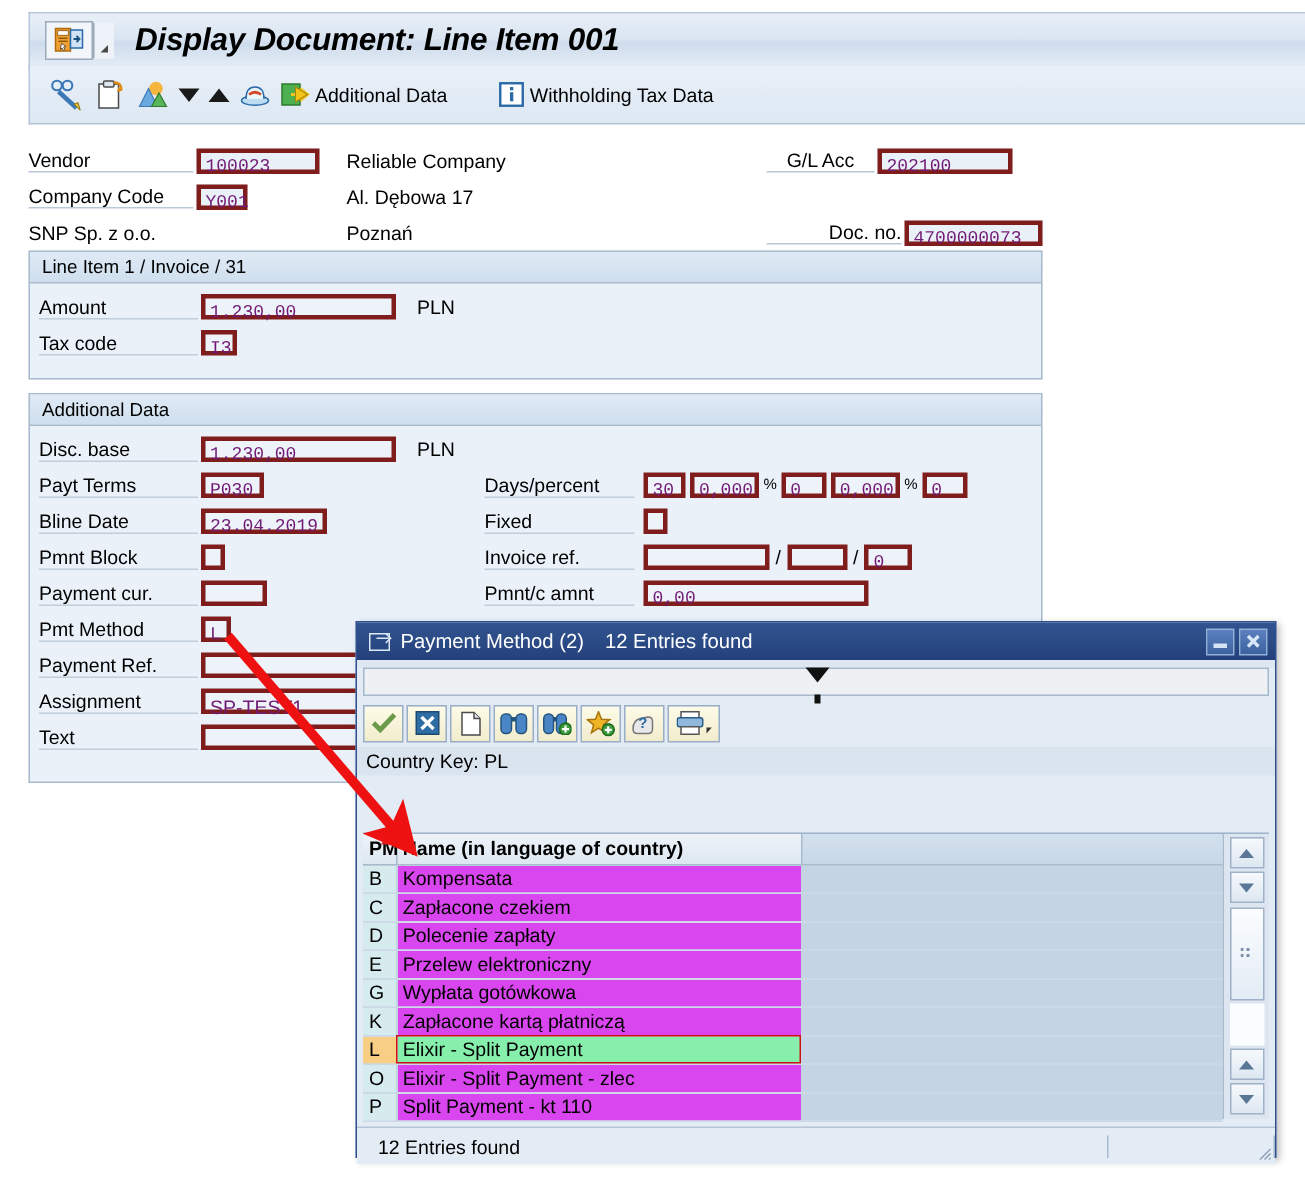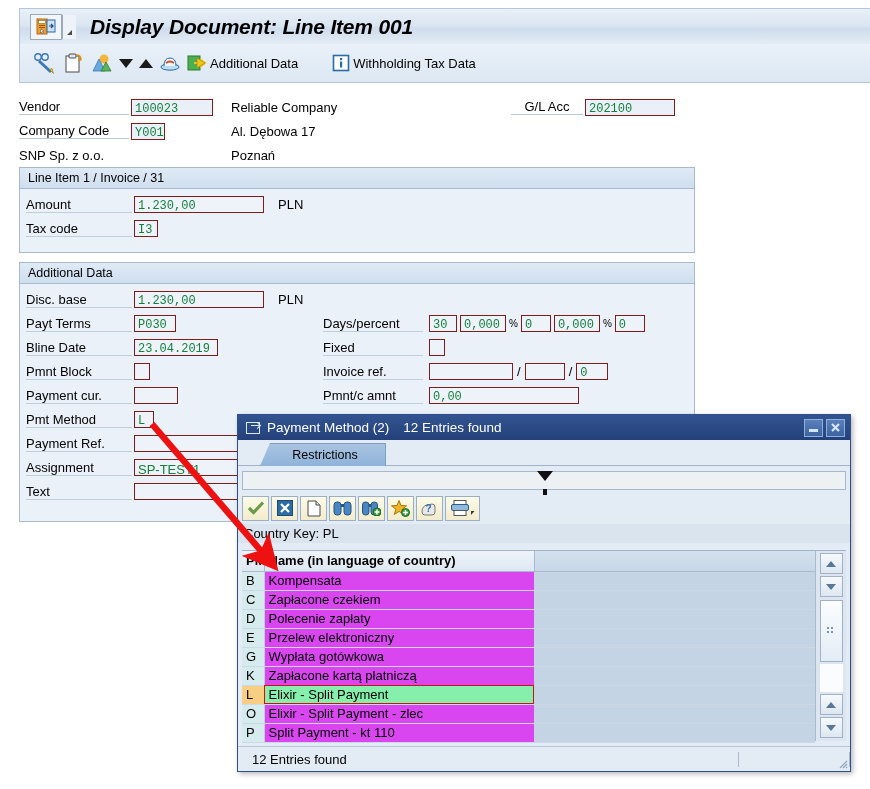--- a/index.html
+++ b/index.html
@@ -51,24 +51,24 @@
   .tb-item{display:flex;align-items:center;height:30px;padding:0 3px;cursor:default;}
   .tb-label{margin-left:3px;font-size:13px;}
   .tri-down{width:0;height:0;border-left:7px solid transparent;border-right:7px solid transparent;border-top:9px solid #1a1a1a;}
   .tri-up{width:0;height:0;border-left:7px solid transparent;border-right:7px solid transparent;border-bottom:9px solid #1a1a1a;}
   
   .form-area{position:absolute;left:19px;top:92px;width:851px;height:160px;}
   .hdr-row{position:absolute;height:24px;display:flex;align-items:center;}
   .lbl{font-size:13px;color:#000;white-space:nowrap;}
   .underline{border-bottom:1px solid #b9c8d8;}
   .inp{
-    border:1px solid #7f1d1d;background:#eef3f9;
+    border:3px solid #7f1d1d;background:#eef3f9;
     font-family:"Liberation Mono", monospace;font-size:12px;
     padding:1px 3px;height:17px;line-height:17px;box-sizing:border-box;
-    color:#15803d;
+    color:#701a75;
   }
   .inp.ro{background:#eaf0f7;}
   
   .group{position:absolute;border:1px solid #a8bace;background:#eaf1f8;}
   .group-title{
     height:20px;background:linear-gradient(to bottom,#dfeaf5,#cfdfee);
     border-bottom:1px solid #a8bace;
     font-size:12.5px;display:flex;align-items:center;padding-left:8px;color:#000;
   }
   .fld-row{position:absolute;display:flex;align-items:center;height:23px;}
@@ -295,20 +295,24 @@
 
     <div class="hdr-row" style="left:0;top:27px;">
       <span class="lbl underline" style="width:110px;display:inline-block;">Company Code</span>
       <span class="inp ro" style="width:34px;margin-left:2px;">Y001</span>
       <span class="lbl" style="margin-left:66px;">Al. Dębowa 17</span>
     </div>
 
     <div class="hdr-row" style="left:0;top:51px;">
       <span class="lbl" style="width:110px;display:inline-block;">SNP Sp. z o.o.</span>
       <span class="lbl" style="margin-left:102px;">Poznań</span>
+    </div>
+    <div class="hdr-row" style="left:492px;top:51px;">
+      <span class="lbl underline" style="width:90px;display:inline-block;text-align:right;">Doc. no.</span>
+      <span class="inp ro" style="width:92px;margin-left:2px;">4700000073</span>
     </div>
   </div>
 
   <div class="group" style="left:19px;top:167px;width:674px;height:84px;">
     <div class="group-title">Line Item 1 / Invoice / 31</div>
     <div class="fld-row" style="left:6px;top:25px;">
       <span class="fld-lbl lbl-ul" style="width:106px;">Amount</span>
       <span class="inp" style="width:130px;margin-left:2px;">1.230,00</span>
       <span class="fld-lbl" style="margin-left:14px;">PLN</span>
     </div>
@@ -402,23 +406,20 @@
           </span>
         <span class="winbtn">
           <svg width="11" height="11" viewBox="0 0 11 11">
               <path d="M2 2 L9 9 M9 2 L2 9" stroke="#d8e6f8" stroke-width="2.2" fill="none"></path>
             </svg>
         </span>
       </span>
     </div>
 
     <div class="dlg-body">
-      <div class="tabstrip">
-        <div class="tab">Restrictions</div>
-      </div>
 
       <div class="filterbar">
         <span class="funnel"></span>
       </div>
 
       <div class="dlg-toolbar">
         <span class="dtb">
           <svg width="18" height="16" viewBox="0 0 18 16">
               <path d="M2 8 L6.5 12.5 L16 2.5" stroke="#6a9a4a" stroke-width="3.2" fill="none"></path>
             </svg>

